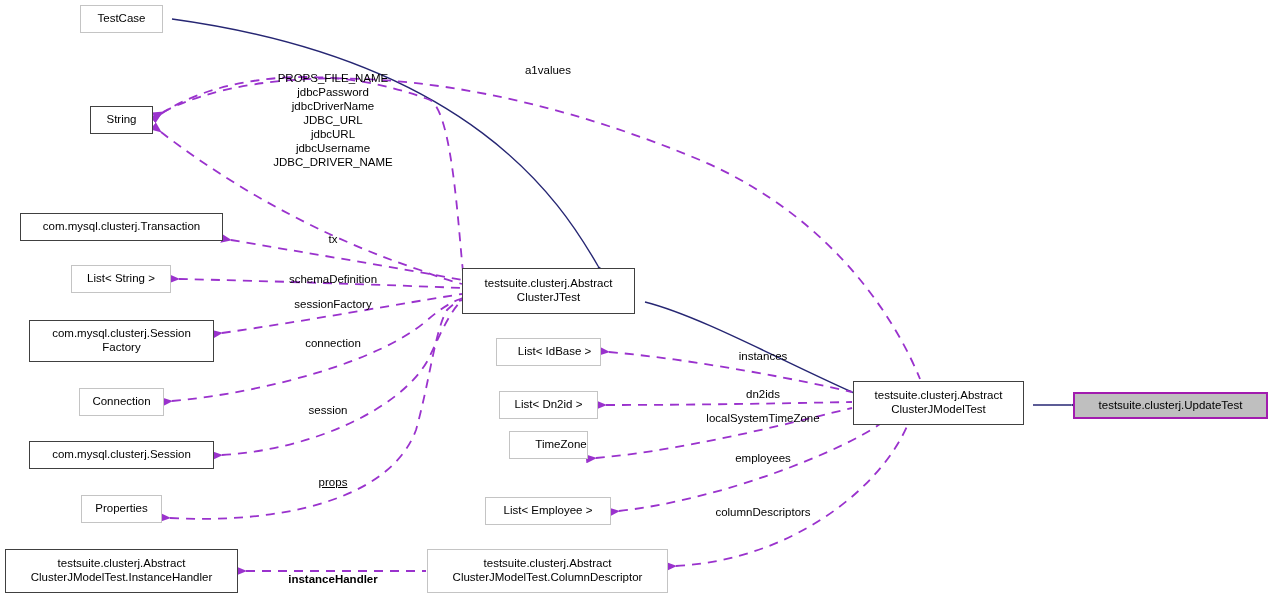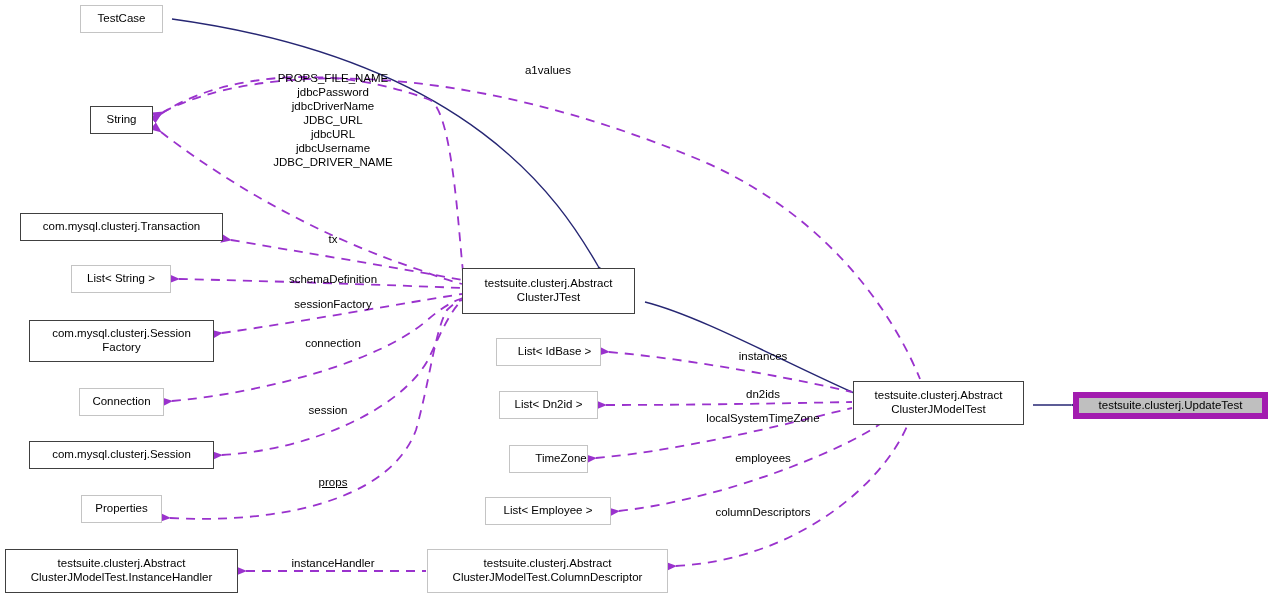--- a/index.html
+++ b/index.html
@@ -14,21 +14,21 @@
     position:absolute;box-sizing:border-box;
     display:flex;align-items:center;justify-content:center;
     text-align:center;line-height:1.18;
     font-size:11.5px;color:#000000;
     background:#ffffff;
     white-space:pre;
     padding:1px 4px;
   }
   .node.light{border:1px solid #c4c4c4;}
   .node.dark{border:1px solid #404040;}
-  .node.focus{border:6px solid #a21caf;background:#bfbfbf;}
+  .node.focus{border:2px solid #a21caf;background:#bfbfbf;}
 
   .elabel{
     position:absolute;font-size:11.5px;color:#000000;
     white-space:pre;text-align:center;line-height:1.22;
     transform:translateX(-50%);
   }
 </style>
 </head>
 <body>
 
@@ -72,21 +72,21 @@
 Factory</div>
       <div class="node light" style="left: 79px; top: 388px; width: 85px; height: 28px;">Connection</div>
       <div class="node dark" style="left: 29px; top: 441px; width: 185px; height: 28px;">com.mysql.clusterj.Session</div>
       <div class="node light" style="left: 81px; top: 495px; width: 81px; height: 28px;">Properties</div>
       <div class="node dark" style="left: 5px; top: 549px; width: 233px; height: 44px;">testsuite.clusterj.Abstract
 ClusterJModelTest.InstanceHandler</div>
       <div class="node dark" style="left: 462px; top: 268px; width: 173px; height: 46px;">testsuite.clusterj.Abstract
 ClusterJTest</div>
       <div class="node light" style="left: 496px; top: 338px; width: 105px; height: 28px; padding-left: 16px;">List&lt; IdBase &gt;</div>
       <div class="node light" style="left: 499px; top: 391px; width: 99px; height: 28px;">List&lt; Dn2id &gt;</div>
-      <div class="node light" style="left: 509px; top: 445px; width: 79px; height: 28px; padding-left: 29px;">TimeZone</div>
+      <div class="node light" style="left: 509px; top: 431px; width: 79px; height: 28px; padding-left: 29px;">TimeZone</div>
       <div class="node light" style="left: 485px; top: 497px; width: 126px; height: 28px;">List&lt; Employee &gt;</div>
       <div class="node light" style="left: 427px; top: 549px; width: 241px; height: 44px;">testsuite.clusterj.Abstract
 ClusterJModelTest.ColumnDescriptor</div>
       <div class="node dark" style="left: 853px; top: 381px; width: 171px; height: 44px;">testsuite.clusterj.Abstract
 ClusterJModelTest</div>
       <div class="node focus" style="left: 1073px; top: 392px; width: 195px; height: 27px;">testsuite.clusterj.UpdateTest</div>
     </div>
   <div id="label-layer">
       <div class="elabel" style="left: 333px; top: 71px;">PROPS_FILE_NAME
 jdbcPassword
@@ -94,21 +94,21 @@
 JDBC_URL
 jdbcURL
 jdbcUsername
 JDBC_DRIVER_NAME</div>
       <div class="elabel" style="left: 333px; top: 232px;">tx</div>
       <div class="elabel" style="left: 333px; top: 272px;">schemaDefinition</div>
       <div class="elabel" style="left: 333px; top: 297px;">sessionFactory</div>
       <div class="elabel" style="left: 333px; top: 336px;">connection</div>
       <div class="elabel" style="left: 328px; top: 403px;">session</div>
       <div class="elabel" style="left: 333px; top: 475px; text-decoration: underline;">props</div>
-      <div class="elabel" style="left: 333px; top: 556px;">instanceHandler</div>
+      <div class="elabel" style="left: 333px; top: 572px; font-weight: bold;">instanceHandler</div>
       <div class="elabel" style="left: 763px; top: 349px;">instances</div>
       <div class="elabel" style="left: 763px; top: 387px;">dn2ids</div>
       <div class="elabel" style="left: 763px; top: 411px;">localSystemTimeZone</div>
       <div class="elabel" style="left: 763px; top: 451px;">employees</div>
       <div class="elabel" style="left: 763px; top: 505px;">columnDescriptors</div>
       <div class="elabel" style="left: 548px; top: 63px;">a1values</div>
     </div>
 </div>
 
 </body></html>

